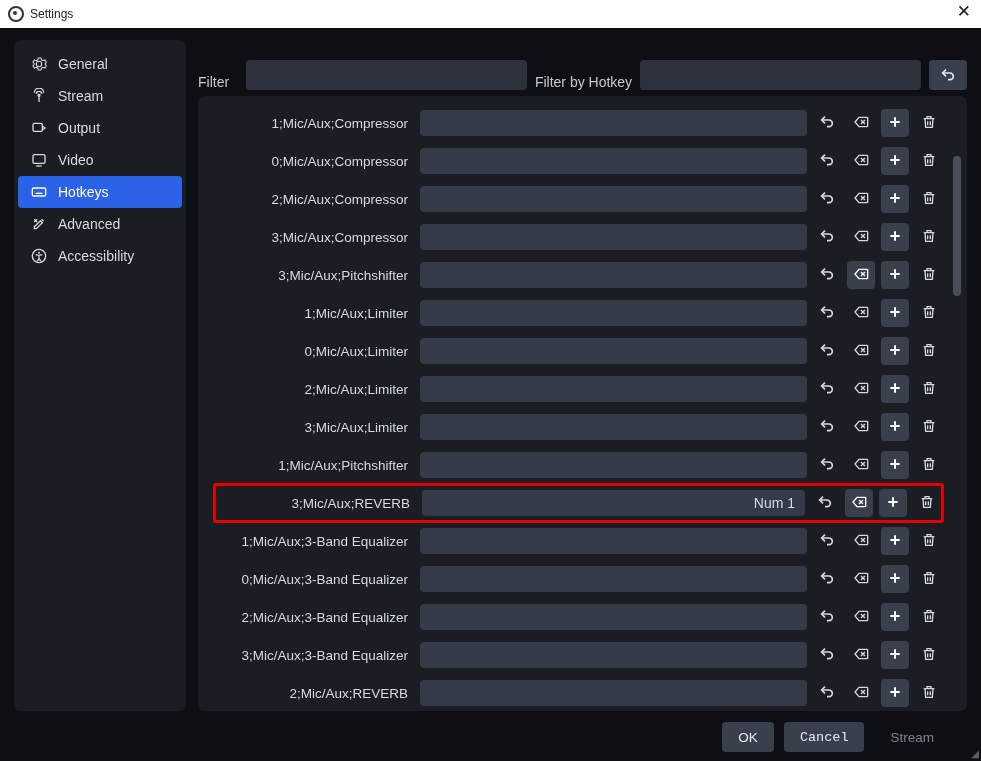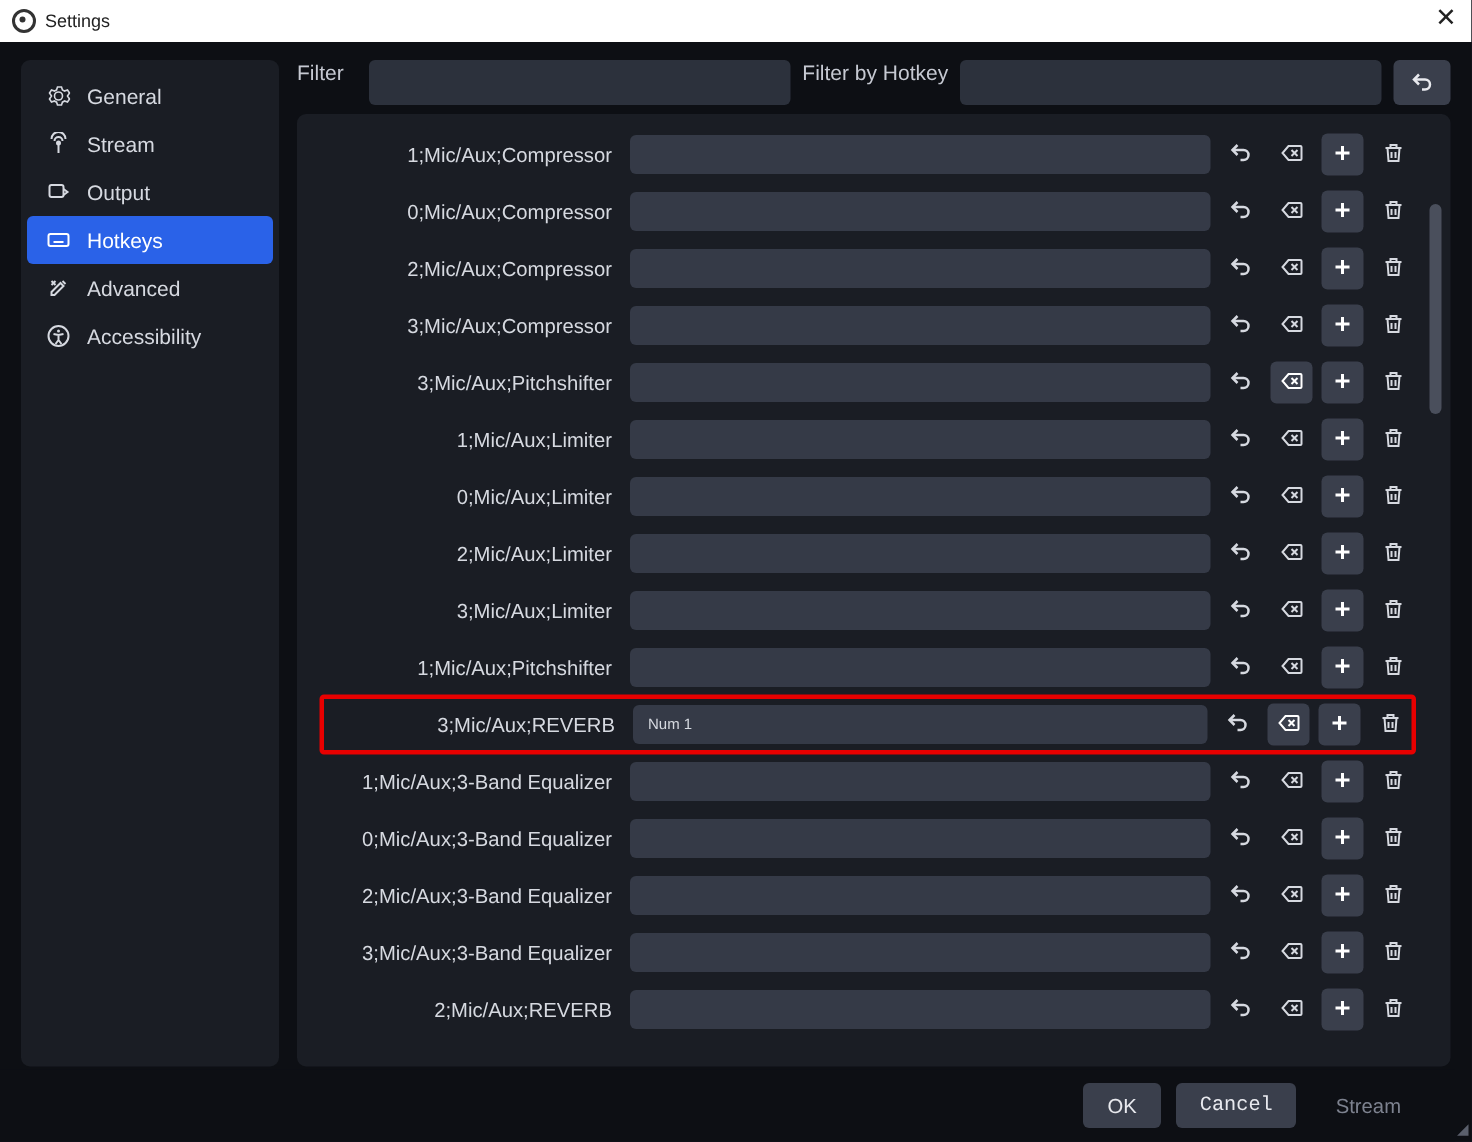--- a/index.html
+++ b/index.html
@@ -13,34 +13,34 @@
 .titlebar .close { position:absolute; right:10px; top:3px; font-size:17px; color:#222; cursor:pointer; line-height:1; }
 
 
 .app { position:absolute; top:28px; left:0; right:0; bottom:0; background:#0d0f14; padding:12px 14px 50px 14px; display:flex; gap:12px; }
 .sidebar { width:172px; background:#1a1d24; border-radius:6px; padding:8px 4px; }
 .side-item { display:flex; align-items:center; gap:10px; padding:8px 12px; color:#d6d9e0; font-size:14px; border-radius:4px; cursor:pointer; }
 .side-item.active { background:#2a62e8; color:#fff; }
 .side-item .icn { width:18px; display:flex; justify-content:center; }
 
 .content { flex:1; display:flex; flex-direction:column; gap:6px; }
-.filterbar { display:flex; align-items:flex-start; gap:8px; }
+.filterbar { display:flex; align-items:flex-end; gap:8px;margin-top:20px; }
 .filterbar .lbl { color:#c6c9d2; font-size:14px; width:40px; }
 .filterbar input { background:#2c313c; border:none; border-radius:4px; height:30px; color:#d6d9e0; padding:0 8px; font-size:13px; }
 .filterbar .f1 { flex:1; max-width:285px; }
 .filterbar .lbl2 { color:#c6c9d2; font-size:14px; }
 .filterbar .f2 { flex:1; }
 .filterbar .undo-all { width:38px; height:30px; background:#3a3f4c; border:none; border-radius:4px; color:#e8e9ee; display:flex; align-items:center; justify-content:center; cursor:pointer; }
 
 .rows-wrap { flex:1; background:#1a1d24; border-radius:6px; padding:8px 14px 8px 4px; position:relative; overflow:hidden; }
 .rows { position:absolute; top:8px; left:16px; right:24px; }
 .row { display:flex; align-items:center; gap:6px; height:38px; }
 .row.highlight { outline:3px solid #e80000; outline-offset:-2px; padding:17px 2px; border-radius:2px; }
 .row .rlabel { width:200px; text-align:right; color:#d6d9e0; font-size:13.5px; padding-right:6px; }
-.row .rinput { flex:1; height:26px; background:#353a47; border:none; border-radius:4px; color:#d6d9e0; padding:0 10px; font-size:10px; }
+.row .rinput { flex:1; height:26px; background:#353a47; border:none; border-radius:4px; color:#d6d9e0; padding:0 10px; font-size:14px;text-align:right; }
 .row .btn { width:28px; height:28px; background:transparent; border:none; border-radius:4px; color:#d6d9e0; display:flex; align-items:center; justify-content:center; cursor:pointer; font-size:14px; }
 .row .btn.solid { background:#3a3f4c; color:#fff; }
 
 .scrollbar-track{ position:absolute; right:6px; top:60px; width:8px; height:340px; background:transparent; }
 .scrollbar-thumb{ width:8px; height:140px; background:#4a4f5c; border-radius:4px; }
 
 
 .footer { position:absolute; left:0; right:11px; bottom:0; height:48px; display:flex; justify-content:flex-end; align-items:center; gap:10px; padding:0 20px; background:#0d0f14; }
 .footer button { height:30px; padding:0 16px; border:none; border-radius:4px; font-size:13.5px; cursor:pointer; }
 .footer .b1{ background:#3a3f4c; color:#e8e9ee; }
@@ -83,20 +83,29 @@
         <span>Stream</span>
       </div>
       <div class="side-item">
         <span class="icn">
           <svg viewBox="0 0 24 24" fill="none" stroke="currentColor" stroke-width="2">
             <rect x="3" y="5" width="14" height="12" rx="2"></rect>
             <path d="M17 9l4 3-4 3"></path>
           </svg>
         </span>
         <span>Output</span>
+      </div>
+      <div class="side-item">
+        <span class="icn">
+          <svg viewBox="0 0 24 24" fill="none" stroke="currentColor" stroke-width="2">
+            <rect x="3" y="4" width="18" height="13" rx="2"></rect>
+            <path d="M8 21h8"></path>
+          </svg>
+        </span>
+        <span>Video</span>
       </div>
       <div class="side-item active">
         <span class="icn">
           <svg viewBox="0 0 24 24" fill="none" stroke="currentColor" stroke-width="2">
             <rect x="2" y="6" width="20" height="12" rx="2"></rect>
             <path d="M6 10h0M10 10h0M14 10h0M18 10h0M7 14h10"></path>
           </svg>
         </span>
         <span>Hotkeys</span>
       </div>

